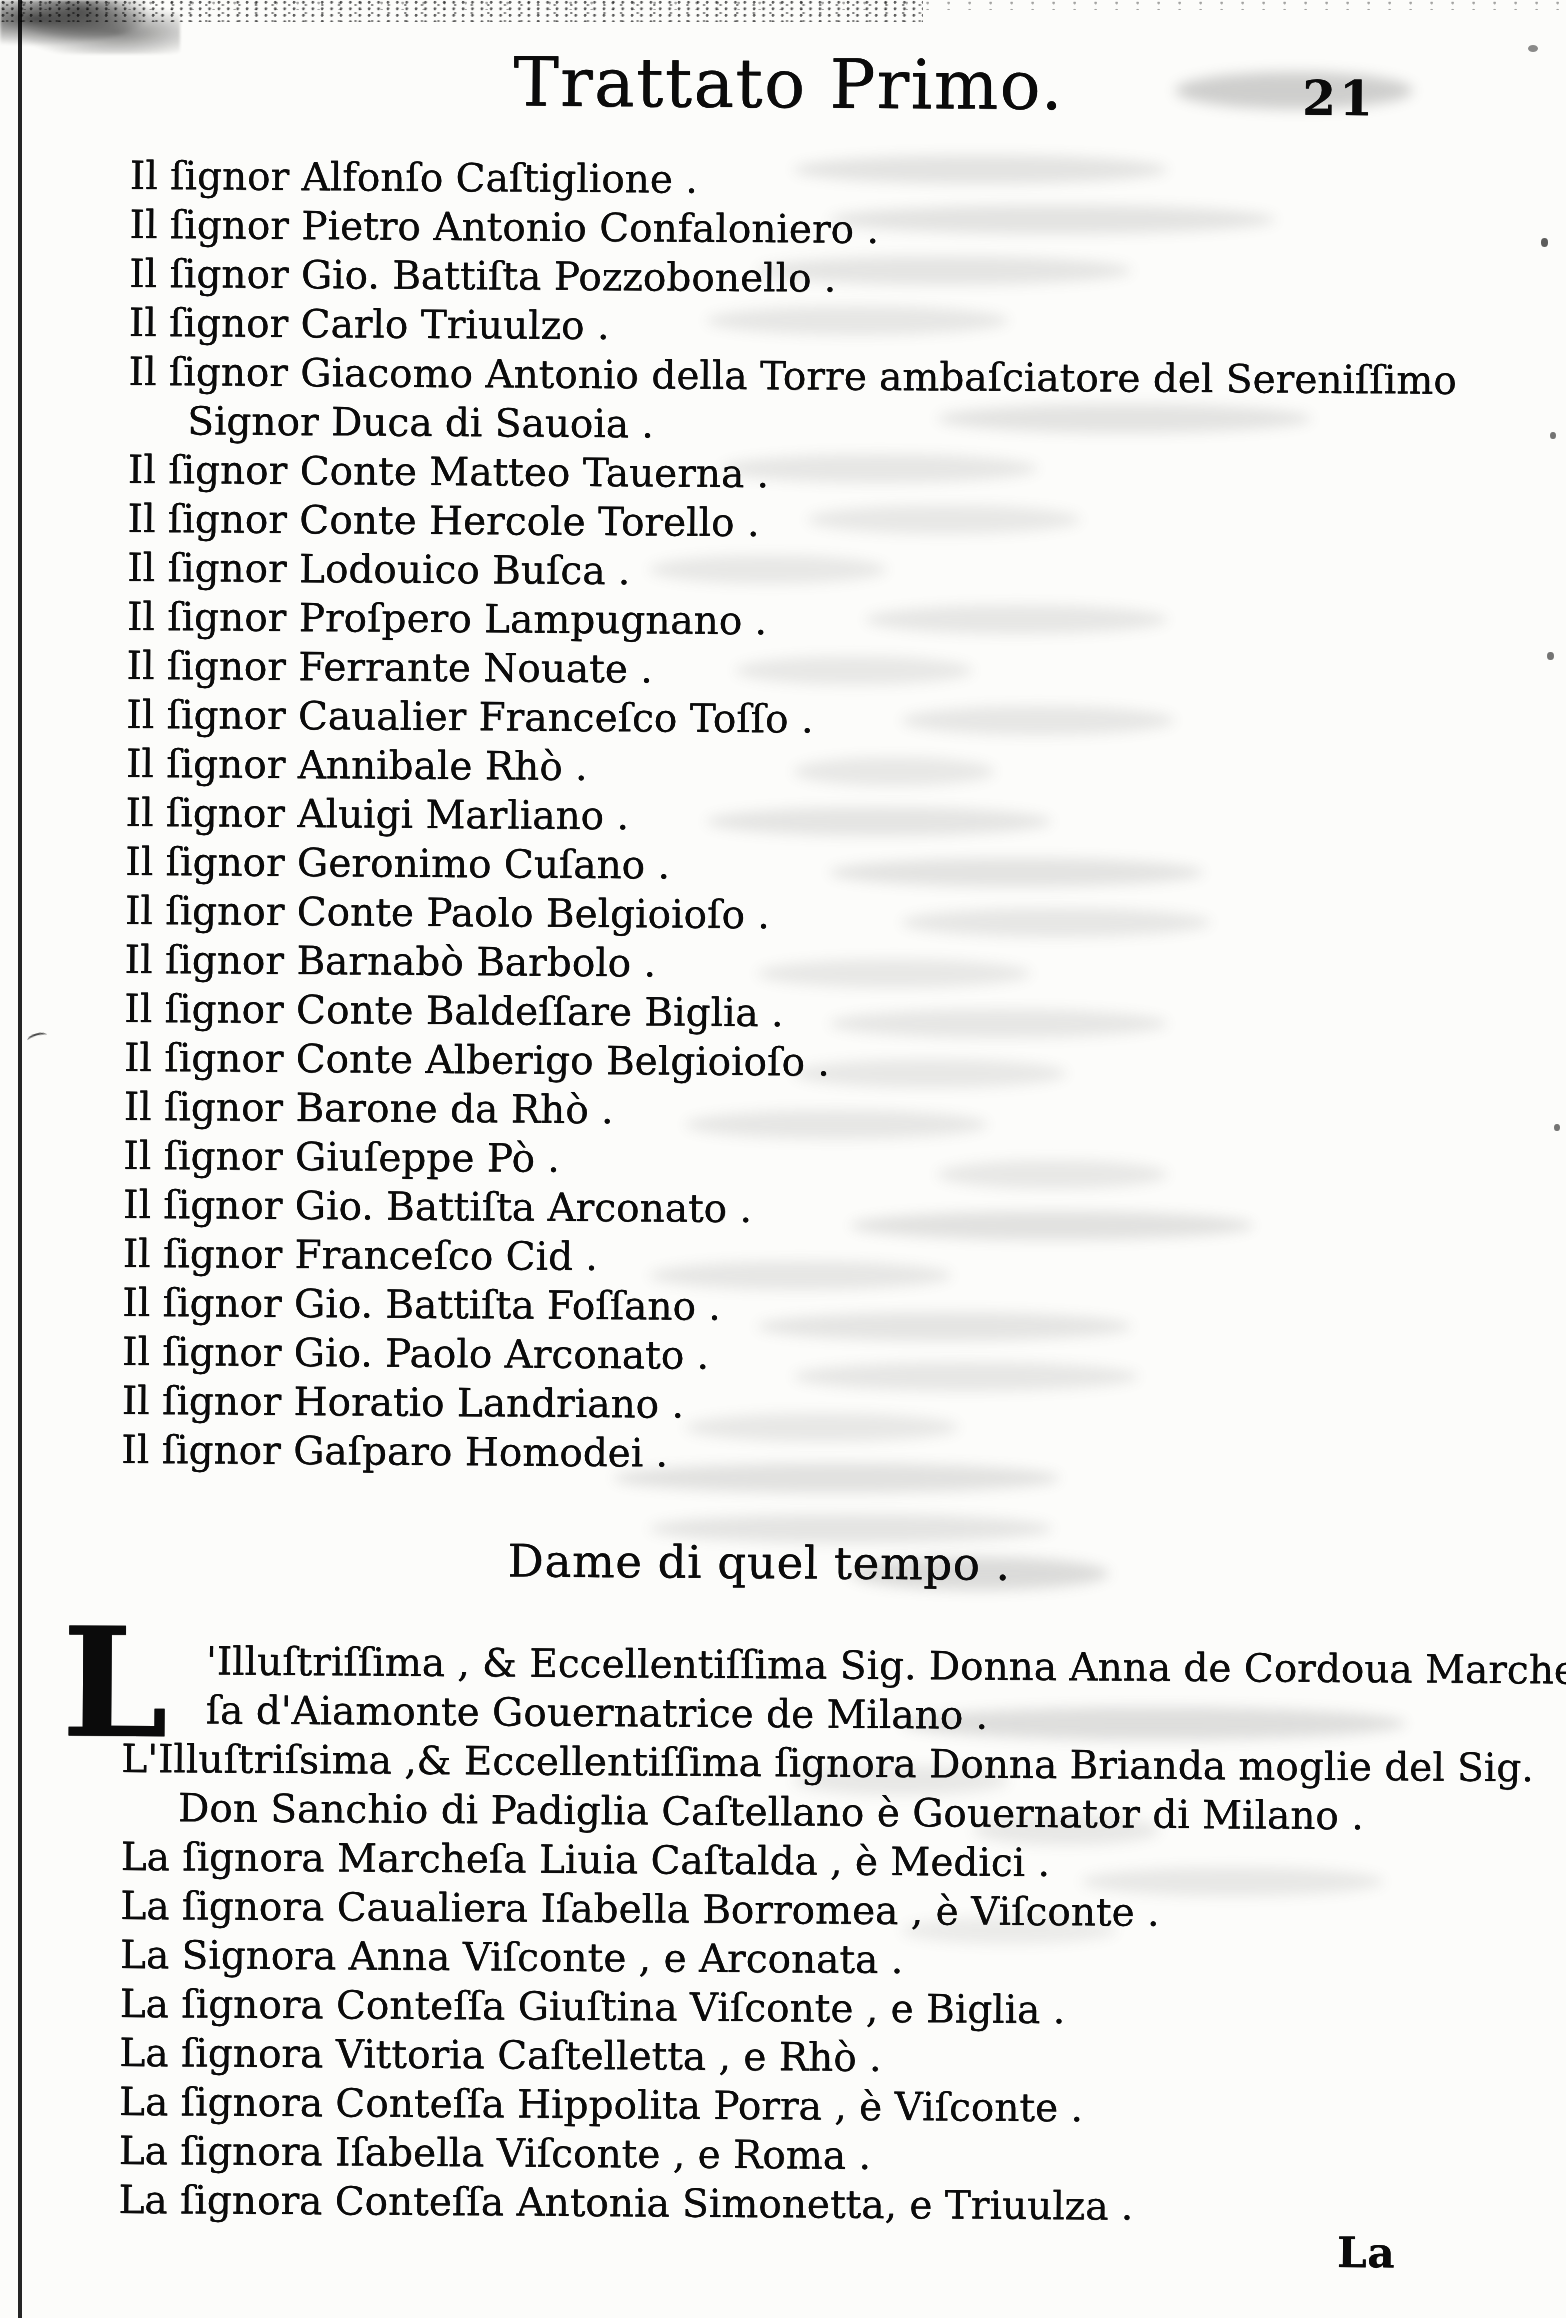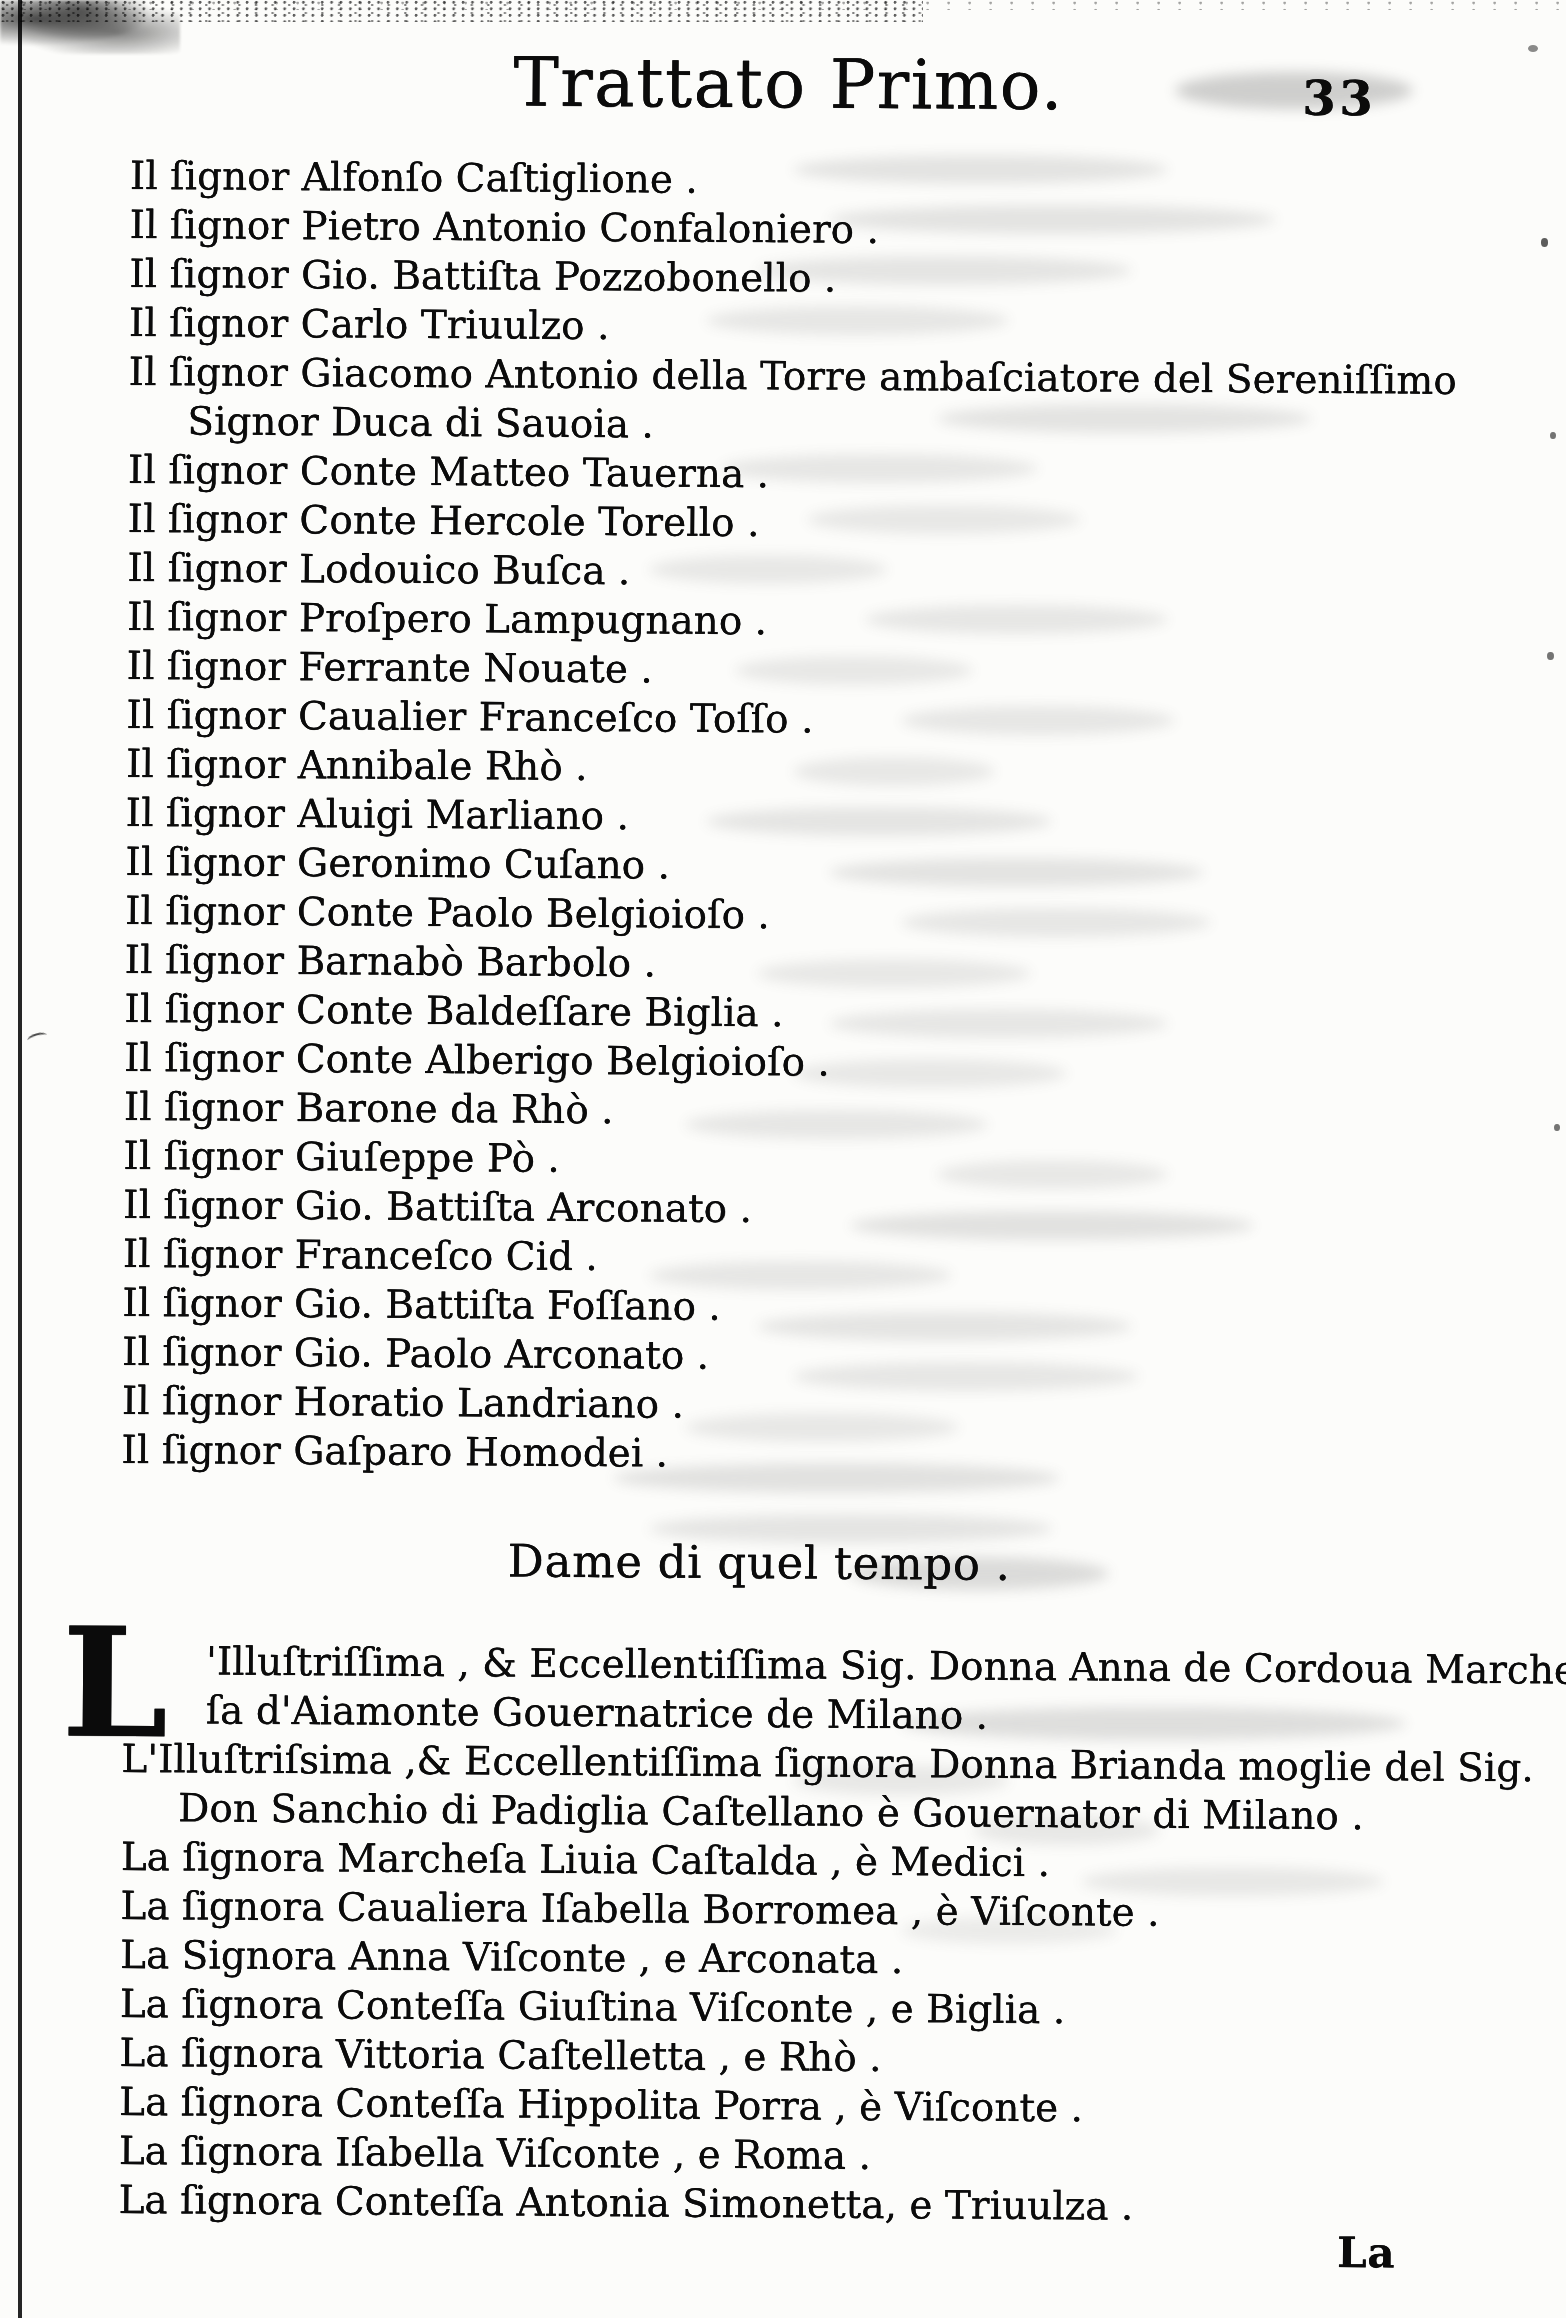--- a/index.html
+++ b/index.html
@@ -130,21 +130,21 @@
     <div class="smudge" style="left: 901px; top: 1917px; width: 216px; height: 27px; opacity: 0.1;"></div>
     <div class="speck" style="left: 1541px; top: 238px; width: 7.2px; height: 8.6px; opacity: 0.7;"></div>
     <div class="speck" style="left: 1550px; top: 432px; width: 5.8px; height: 7.2px; opacity: 0.6;"></div>
     <div class="speck" style="left: 1547px; top: 652px; width: 6.5px; height: 8px; opacity: 0.6;"></div>
     <div class="speck" style="left: 1554px; top: 1124px; width: 5.8px; height: 7.2px; opacity: 0.6;"></div>
     <div class="speck" style="left: 1528px; top: 45px; width: 10px; height: 7.2px; opacity: 0.5;"></div>
   </div>
 
 <div class="page-rot">
   <h1 class="running-title ink">Trattato Primo.</h1>
-  <div class="page-number ink">33</div>
+  <div class="page-number ink">21</div>
 
   <div class="signori ink">
       <div class="line">Il ſignor Alfonſo Caſtiglione .</div>
       <div class="line">Il ſignor Pietro Antonio Confaloniero .</div>
       <div class="line">Il ſignor Gio. Battiſta Pozzobonello .</div>
       <div class="line">Il ſignor Carlo Triuulzo .</div>
       <div class="line">Il ſignor Giacomo Antonio della Torre ambaſciatore del Sereniſſimo</div>
       <div class="line ind">Signor Duca di Sauoia .</div>
       <div class="line">Il ſignor Conte Matteo Tauerna .</div>
       <div class="line">Il ſignor Conte Hercole Torello .</div>

